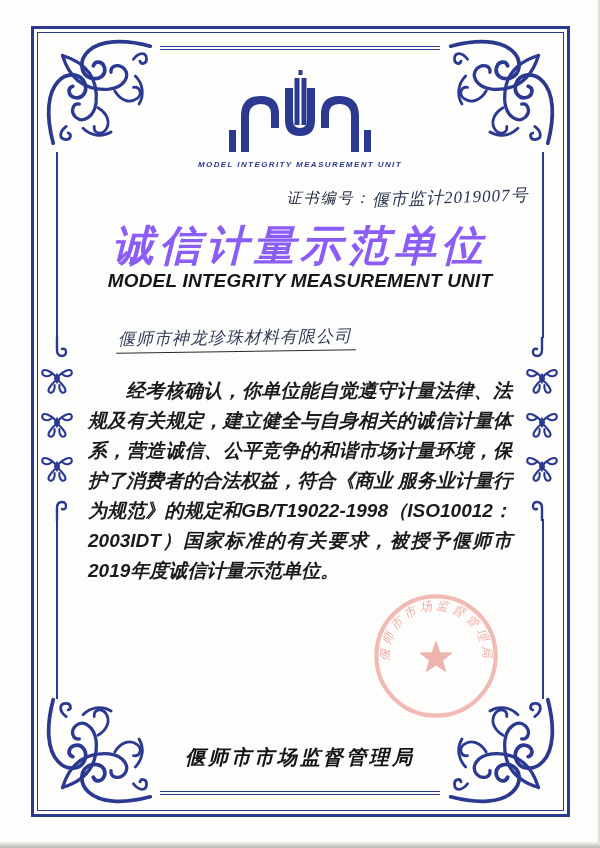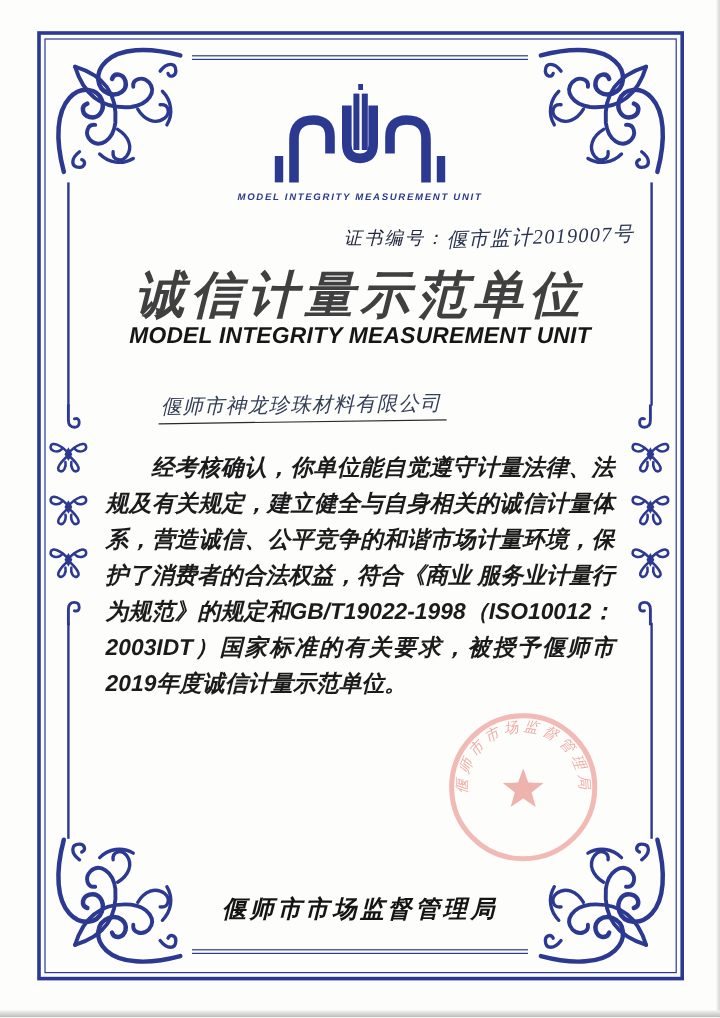--- a/index.html
+++ b/index.html
@@ -45,25 +45,25 @@
   .logo-caption { position:absolute; left:0; right:0; top:160px; text-align:center;
     color:#2b3990; font-size:8px; font-weight:bold; letter-spacing:1.4px; }
   
   .certline { position:absolute; right:72px; top:186px; color:#20263c; white-space:nowrap; }
   .certline .lbl { font-family:"Liberation Serif", serif; font-size:15px; letter-spacing:2px; }
   .certline .val { display:inline-block; font-family:"Liberation Serif", serif; font-size:17px;
     transform:rotate(-2deg); letter-spacing:1px; color:#2a3350; }
   
   .title-zh { position:absolute; left:0; right:0; top:218px; text-align:center;
     font-family:"Liberation Serif", serif; font-weight:bold; font-size:42px;
-    letter-spacing:5px; color:#404040; }
+    letter-spacing:5px; color:#8b5cf6; }
   .title-en { position:absolute; left:0; right:0; top:270px; text-align:center;
     font-weight:bold; font-size:19px; letter-spacing:0.2px; color:#161616; }
   
-  .awardee { position:absolute; left:132px; top:326px; }
+  .awardee { position:absolute; left:116px; top:326px; }
   .awardee span { display:inline-block; min-width:192px; padding:0 4px 2px 2px;
     border-bottom:1.7px solid #2a2a2a; font-family:"Liberation Serif", serif;
     font-size:17px; letter-spacing:1px; color:#343e57; transform:rotate(-0.8deg); }
   
   .body-text { position:absolute; left:88px; top:376px; width:424px;
     font-size:19px; line-height:30px; text-align:justify; text-justify:inter-ideograph;
     text-indent:2em; color:#1b1b1b; font-weight:600; }
   
   .issuer { position:absolute; left:284px; top:646px; font-size:17px;
     letter-spacing:2px; color:#1b1b1b; font-weight:600; }

